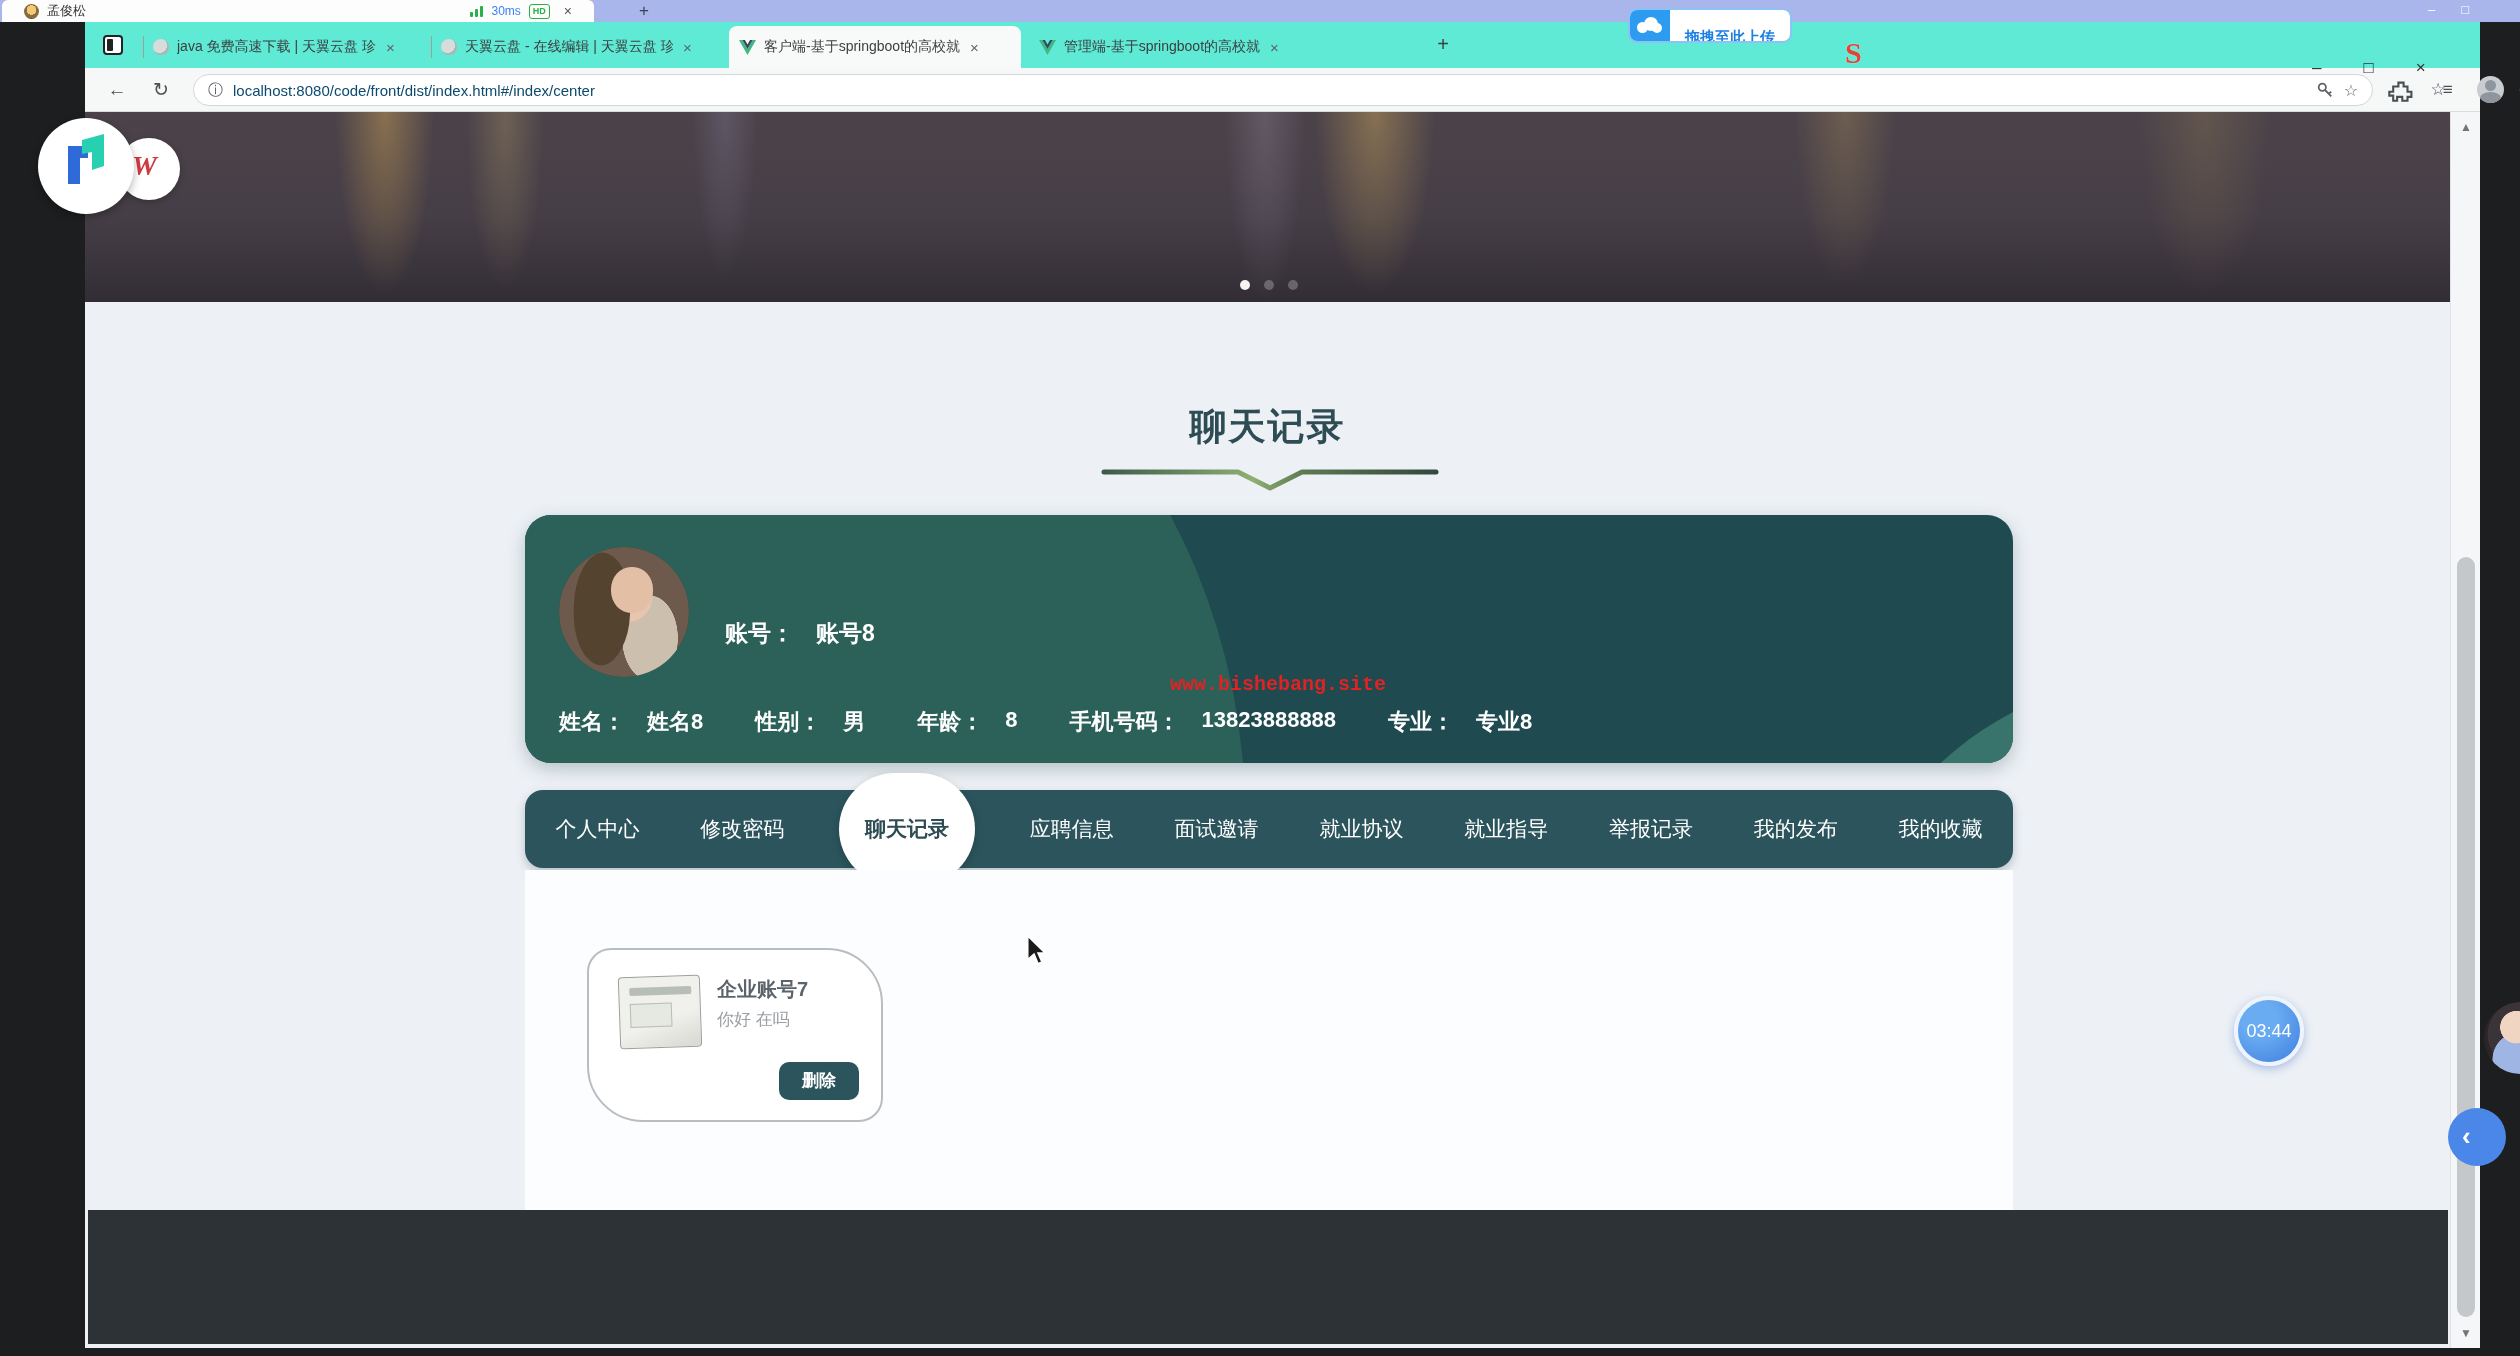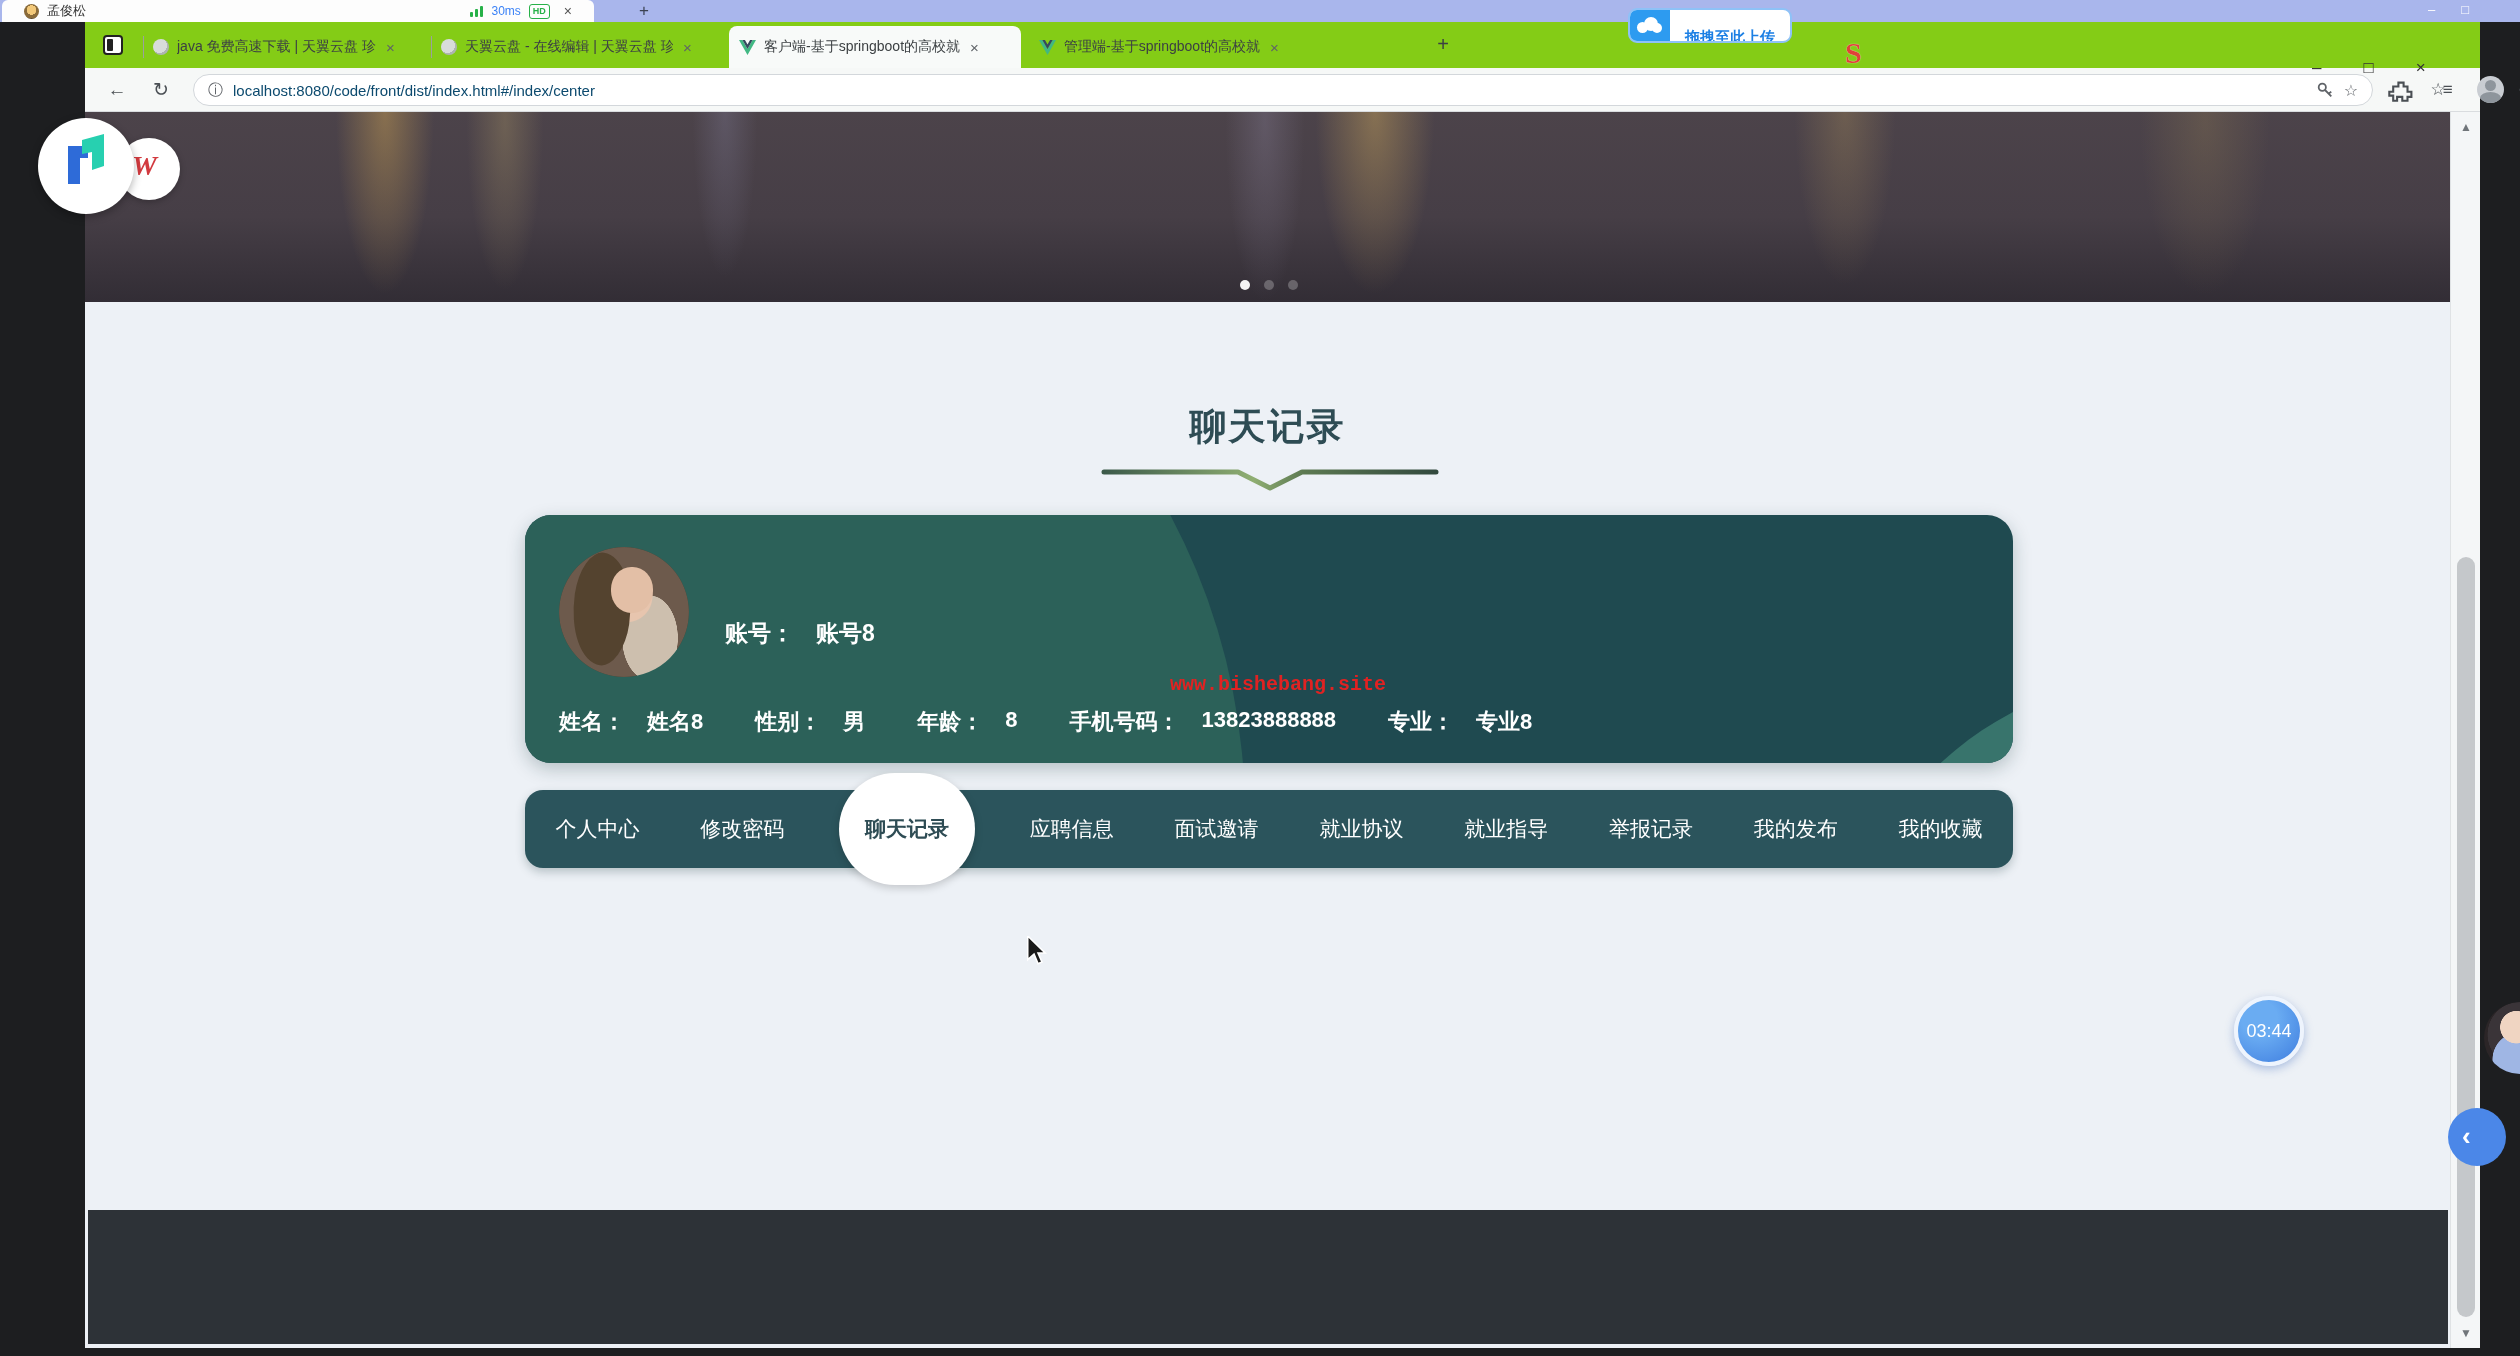--- a/index.html
+++ b/index.html
@@ -16,21 +16,21 @@
   .sig-bars i { display:block; width:3px; background:#27b148; border-radius:1px; }
   .sig-bars i:nth-child(1){height:5px;} .sig-bars i:nth-child(2){height:8px;} .sig-bars i:nth-child(3){height:11px;}
   .latency { color:#3b82f6; font-size:12px; }
   .hd-badge { color:#27b148; border:1px solid #27b148; border-radius:3px; font-size:9px; font-weight:bold; padding:0 3px; line-height:13px; }
   .remote-close { color:#555; font-size:14px; margin-left:6px; }
   .remote-plus { position:absolute; left:632px; top:0; width:24px; height:22px; color:#3b4252; font-size:17px; line-height:21px; text-align:center; }
   .remote-win { position:absolute; top:0; height:22px; display:flex; gap:26px; color:#fff; font-size:13px; line-height:20px; }
 
   
   .browser { position:absolute; left:85px; top:22px; width:2395px; height:1326px; background:#edf1f6; }
-  .tabstrip { position:absolute; left:0; top:0; width:2395px; height:46px; background:#84cc16; }
+  .tabstrip { position:absolute; left:0; top:0; width:2395px; height:46px; background:#5eead4; }
   .tab-actions { position:absolute; left:18px; top:13px; width:20px; height:20px; border:2px solid #222; border-radius:4px; background:#fff; }
   .tab-actions::after { content:""; position:absolute; left:2px; top:2px; width:6px; height:12px; background:#222; border-radius:1px; }
   .btab { position:absolute; top:4px; height:42px; display:flex; align-items:center; gap:8px; padding:0 10px; font-size:14px; color:#3c4043; }
   .btab .sep { position:absolute; left:0; top:10px; width:1px; height:22px; background:#9ba09d; }
   .btab.active { background:#f8faf9; border-radius:8px 8px 0 0; z-index:2; }
   .btab .title { white-space:nowrap; overflow:hidden; max-width:208px; }
   .btab .x { color:#5f6368; font-size:15px; padding-left:2px; }
   .fav-cloud { width:16px; height:16px; border-radius:50%; background:radial-gradient(circle at 40% 40%, #d8dcda 0 55%, #aeb4b1 56%); flex:0 0 auto; }
   .newtab-btn { position:absolute; left:1345px; top:10px; width:26px; height:26px; font-size:20px; color:#3c4043; text-align:center; line-height:25px; }
 
@@ -272,20 +272,28 @@
         <span class="nav-item active">聊天记录</span>
         <span class="nav-item">应聘信息</span>
         <span class="nav-item">面试邀请</span>
         <span class="nav-item">就业协议</span>
         <span class="nav-item">就业指导</span>
         <span class="nav-item">举报记录</span>
         <span class="nav-item">我的发布</span>
         <span class="nav-item">我的收藏</span>
       </div>
 
+      <div class="content">
+        <div class="chat-card">
+          <div class="chat-thumb"></div>
+          <div class="chat-name">企业账号7</div>
+          <div class="chat-msg">你好 在吗</div>
+          <div class="chat-del">删除</div>
+        </div>
+      </div>
 
       <div class="footer"></div>
     </div>
 
     <div class="scrollbar">
       <div class="sb-arrow" style="top:8px;">▲</div>
       <div class="sb-thumb"></div>
       <div class="sb-arrow" style="top:1214px;">▼</div>
     </div>
 

